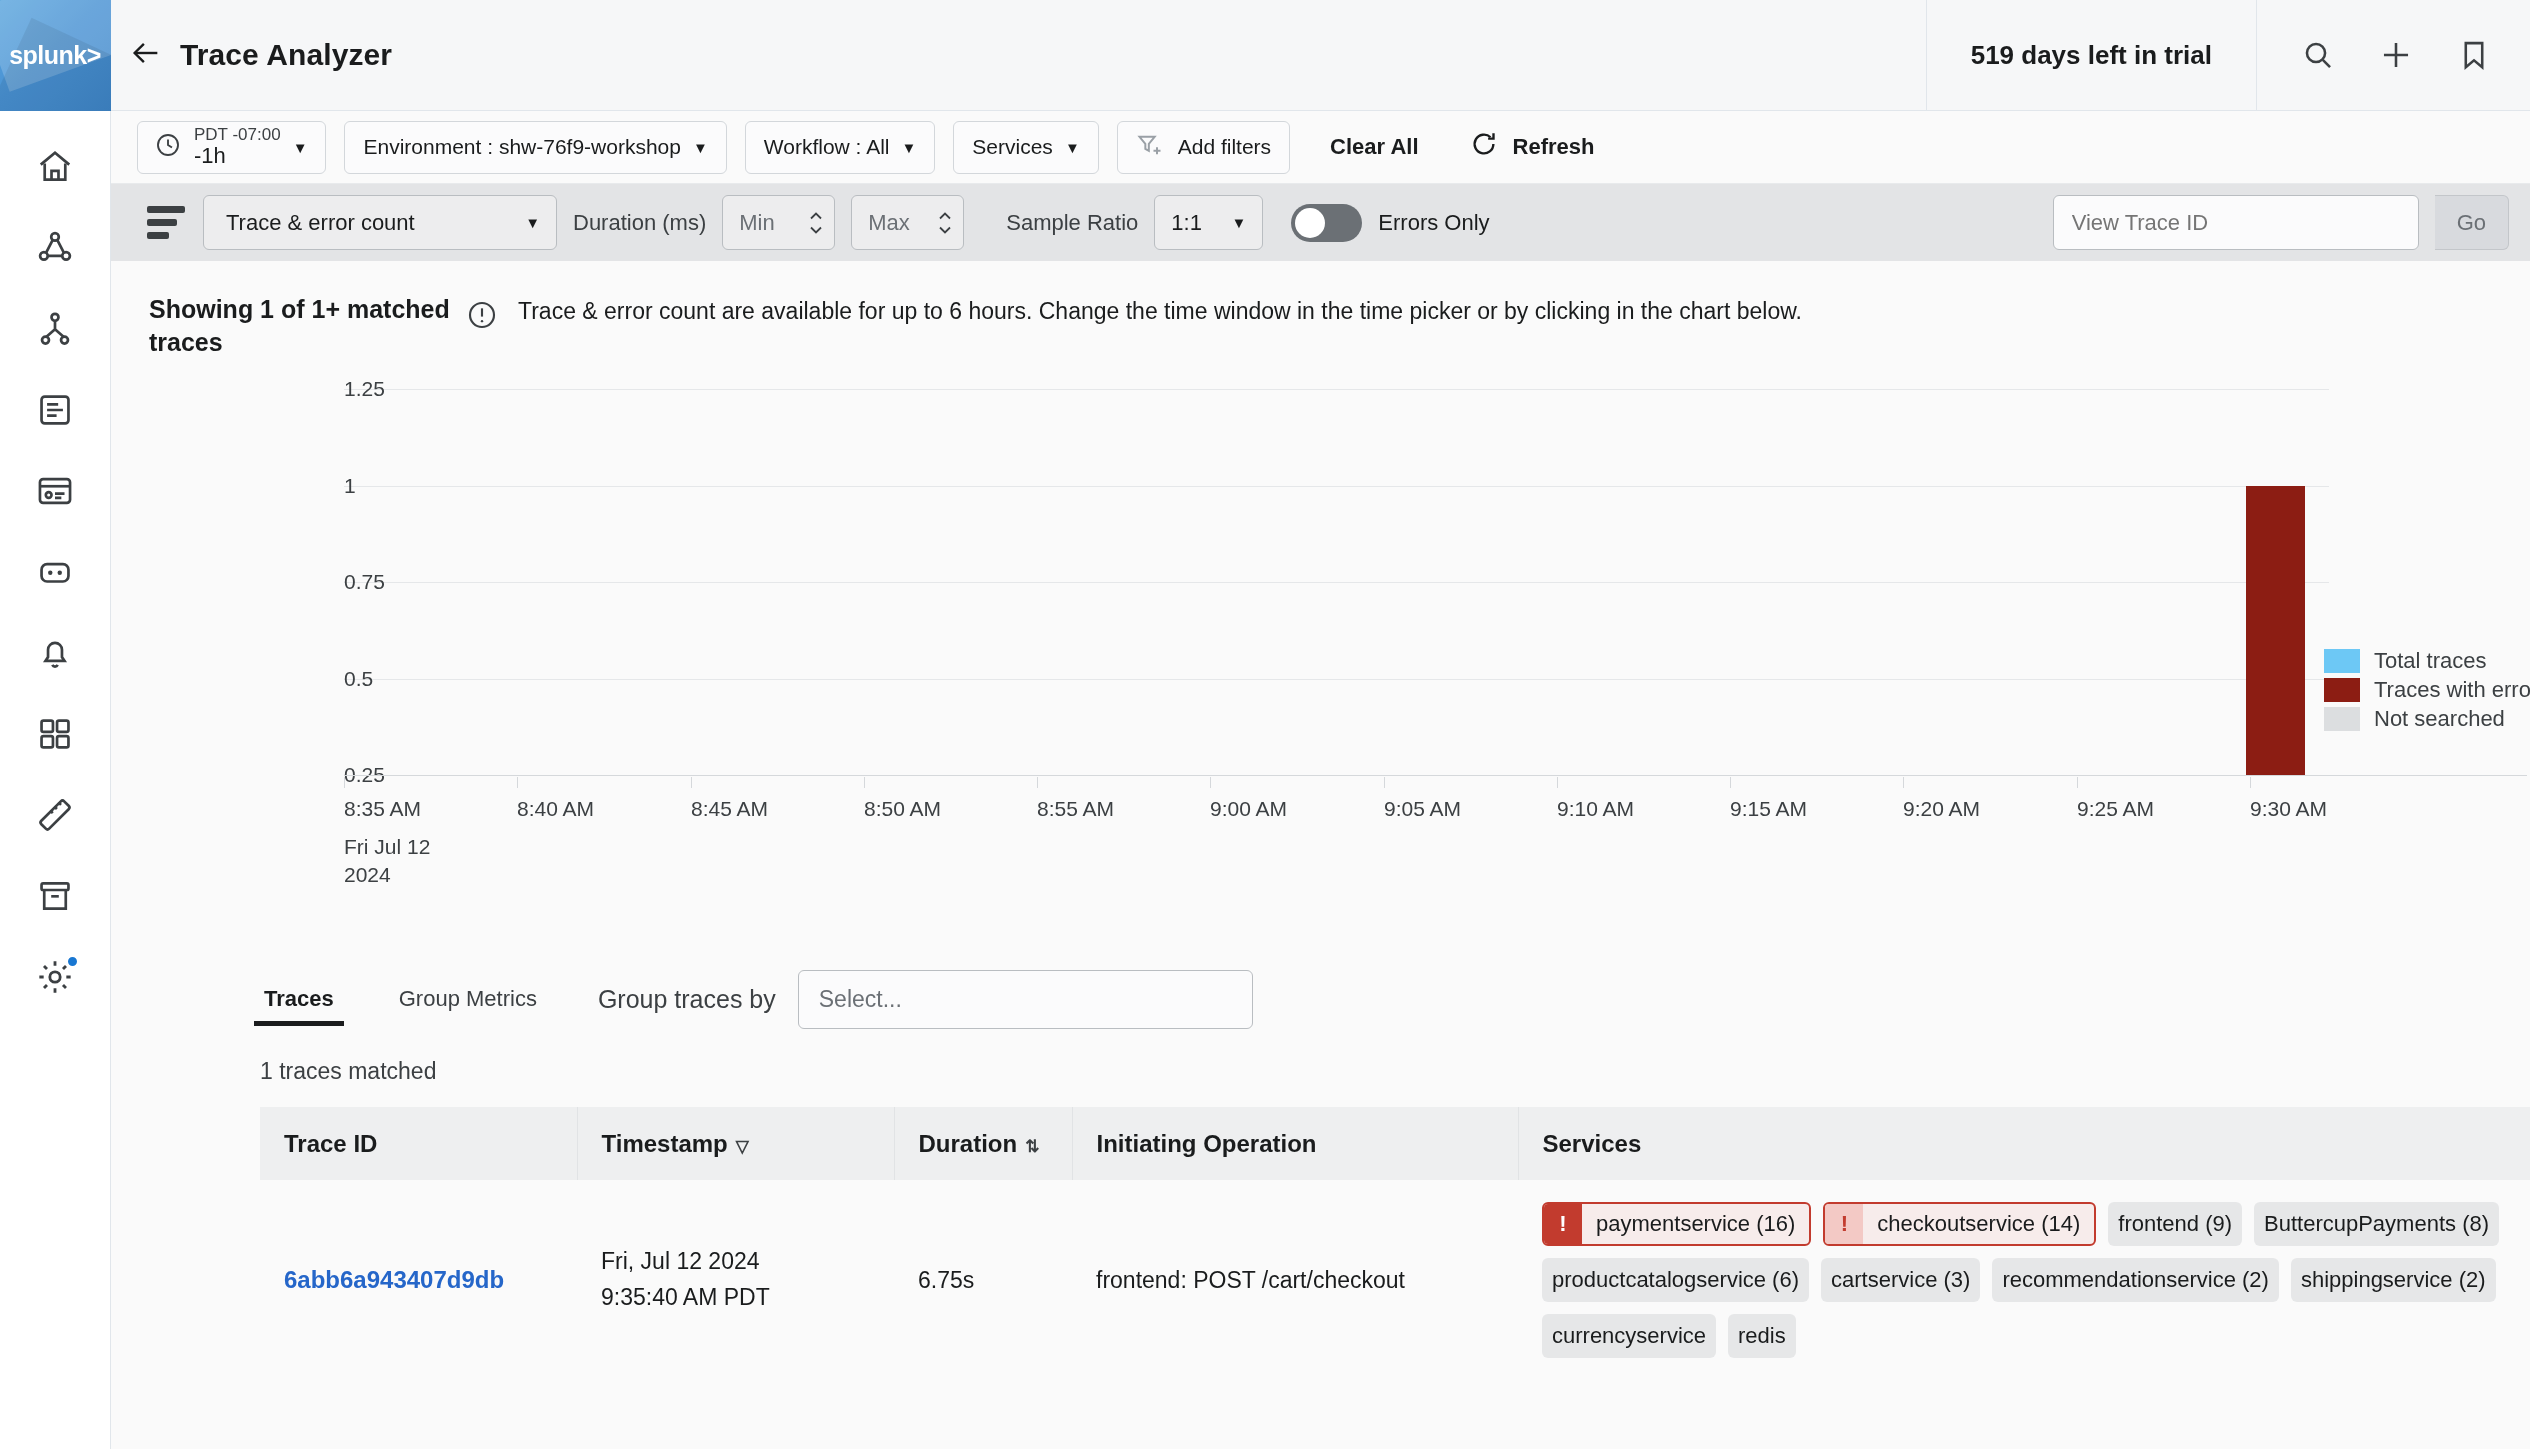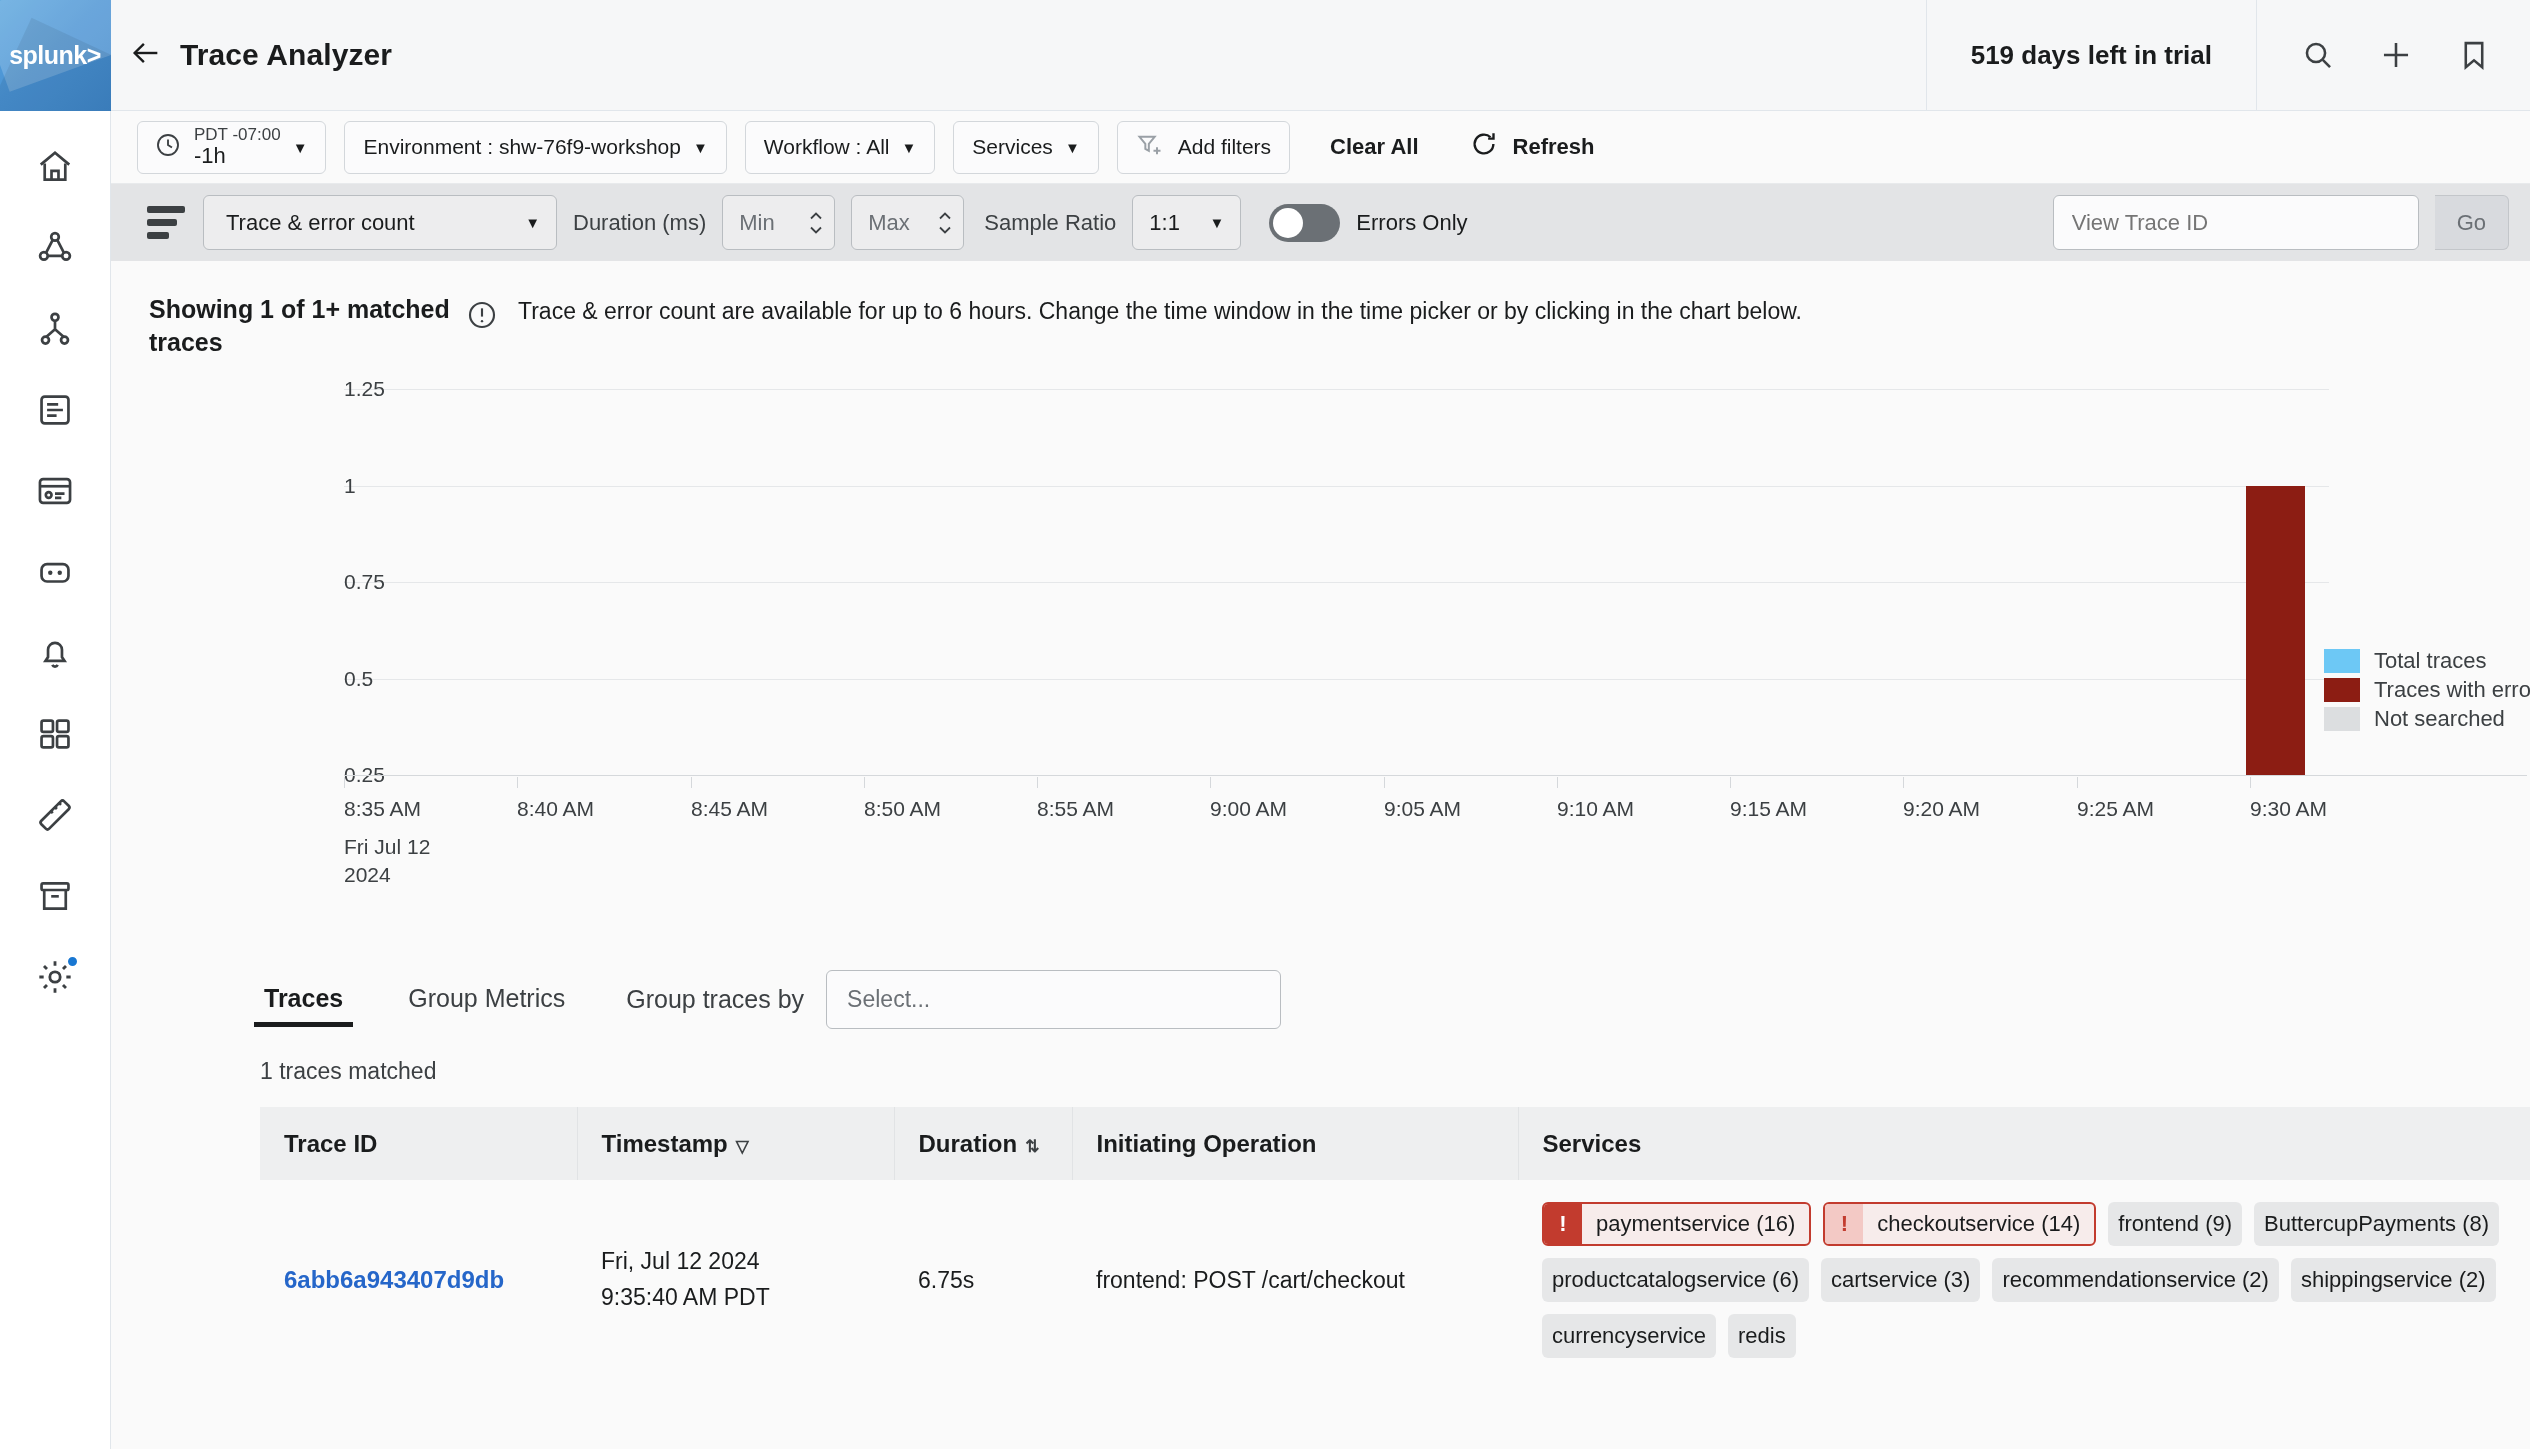--- a/index.html
+++ b/index.html
@@ -158,21 +158,21 @@
   .xlabel { position:absolute; top: 408px; font-size: 21px; color:#3c4043; white-space:nowrap; }
   .xdate { position:absolute; top: 444px; font-size: 21px; color:#3c4043; line-height:1.35; white-space:nowrap; }
   .legend { position:absolute; left: 2064px; top: 259px; display:flex; flex-direction:column; gap: 3px; }
   .legend-row { display:flex; align-items:center; gap: 14px; }
   .legend-swatch { width: 36px; height: 24px; }
   .legend-label { font-size: 22px; color:#3c4043; white-space:nowrap; }
 
   
   .tabs { display:flex; align-items:center; padding: 0 0 0 149px; gap: 0; height: 85px; }
   .tab {
-    font-size: 25px; font-weight: 700; padding: 0 4px 14px 4px; margin-right: 57px;
+    font-size: 22px; font-weight: 700; padding: 0 4px 14px 4px; margin-right: 57px;
     cursor:pointer; position:relative; color:#1a1c1d;
   }
   .tab.active:after { content:""; position:absolute; left:-6px; right:-6px; bottom:0; height: 5px; background:#1a1c1d; }
   .tab.inactive { font-weight: 400; color:#3c4043; }
   .group-label { font-size: 25px; color:#3c4043; margin-right: 22px; padding-bottom: 12px; }
   .group-select {
     width: 455px; height: 59px; border:1px solid #b9bdc1; background:#fbfbfc; border-radius:6px;
     display:flex; align-items:center; padding: 0 20px; font-size: 23px; color:#6b7075;
     margin-bottom: 12px; cursor:pointer;
   }
@@ -439,21 +439,21 @@
         <span class="spin">
           <svg width="16" height="11" viewBox="0 0 16 11" fill="none" stroke="#3c4043" stroke-width="1.8">
               <path d="M3 7.5 8 2.5l5 5"></path>
             </svg>
           <svg width="16" height="11" viewBox="0 0 16 11" fill="none" stroke="#3c4043" stroke-width="1.8">
               <path d="M3 3.5 8 8.5l5-5"></path>
             </svg>
         </span>
       </div>
 
-      <span class="lbl" style="margin-left:4px">Sample Ratio</span>
+      <span class="lbl" style="margin-left:26px">Sample Ratio</span>
 
       <div class="sel ratio">
         <span>1:1</span>
         <span class="caret">▼</span>
       </div>
 
       <div class="toggle">
         <span class="knob"></span>
       </div>
       <span class="lbl" style="color:#1a1c1d">Errors Only</span>

